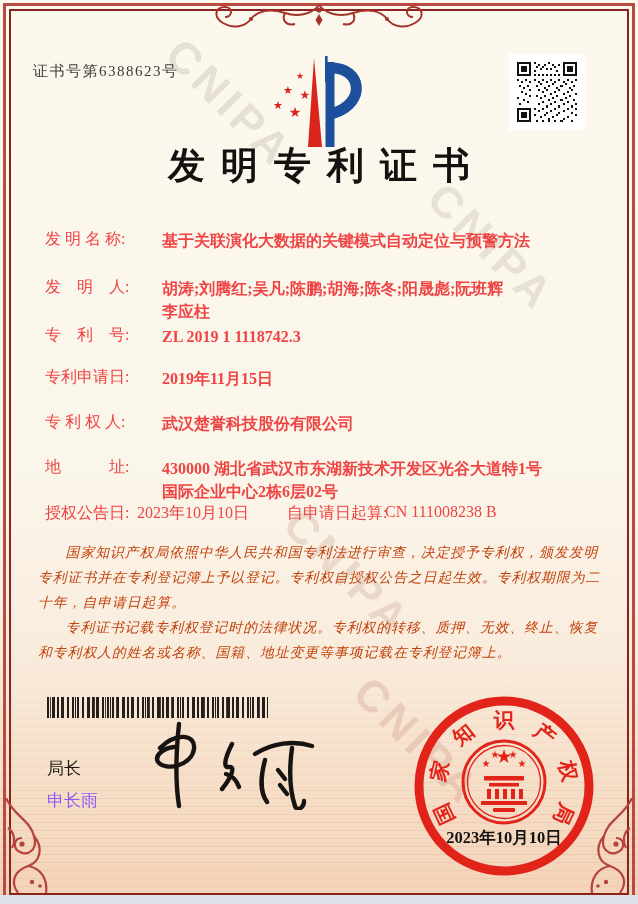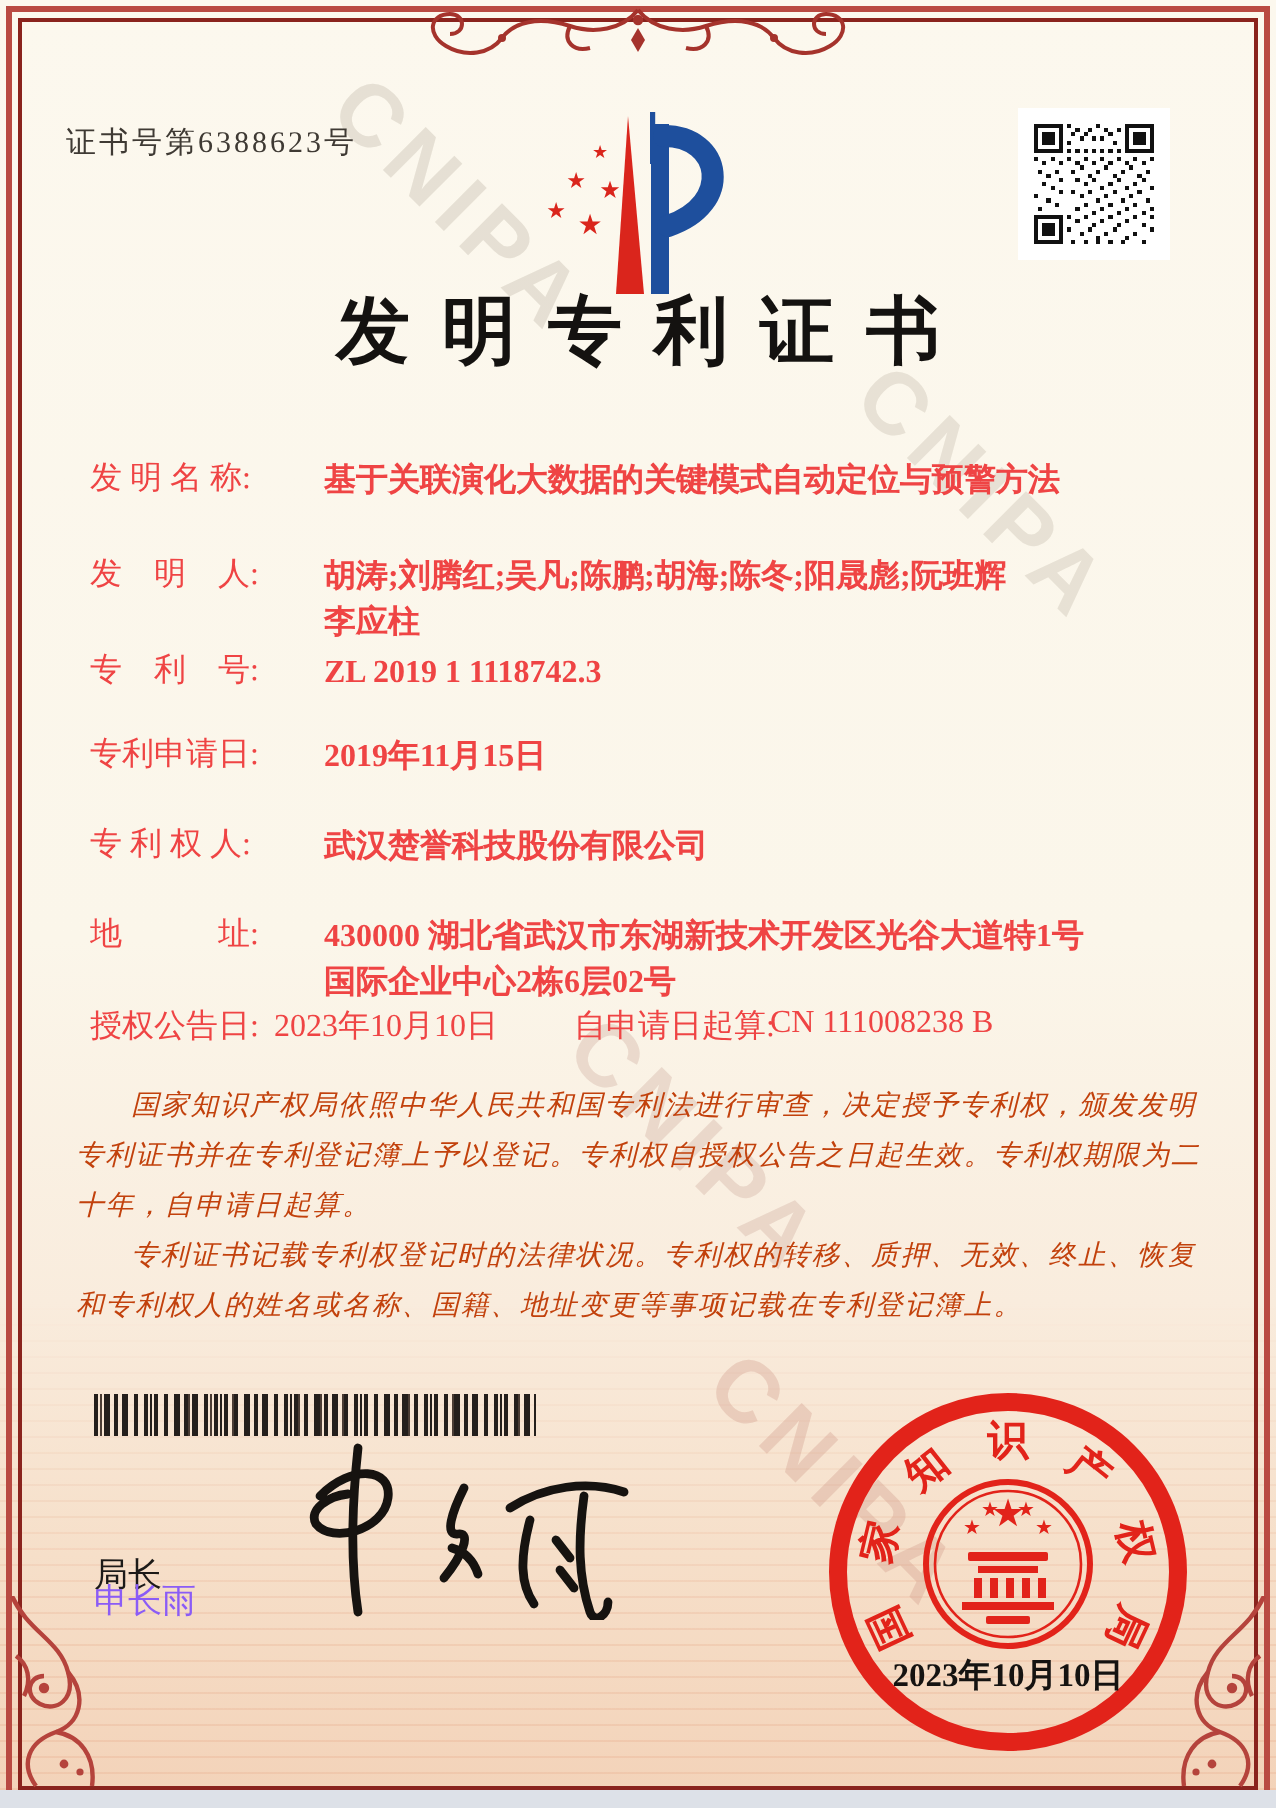--- a/index.html
+++ b/index.html
@@ -37,21 +37,21 @@
   .r6 .val2{position:absolute;left:340px;top:0;}
   .paras{position:absolute;left:38px;top:540px;width:564px;}
   .paras p{margin:0;text-indent:2em;font-size:13.8px;line-height:25px;letter-spacing:1px;
            font-style:italic;color:#c2410c;}
   .barcode{position:absolute;left:47px;top:697px;width:221px;height:21px;
      background-image:
        repeating-linear-gradient(90deg,#241f1c 0 2px,transparent 2px 5px),
        repeating-linear-gradient(90deg,#241f1c 0 1px,transparent 1px 7px),
        repeating-linear-gradient(90deg,transparent 0 3px,#4a3c34 3px 4px,transparent 4px 11px);}
   .director-label{position:absolute;left:47px;top:757px;font-size:17px;color:#1c1a18;
-     font-family:"Liberation Sans","DejaVu Sans",sans-serif;margin-top:19px;}
+     font-family:"Liberation Sans","DejaVu Sans",sans-serif;}
   .director-name{position:absolute;left:47px;top:789px;font-size:17px;color:#8b5cf6;
      font-family:"Liberation Sans","DejaVu Sans",sans-serif;}
   .signature{position:absolute;left:142px;top:718px;}
   .seal{position:absolute;left:408px;top:690px;width:192px;height:192px;}
   .seal text.ring{font-size:20.5px;font-weight:bold;fill:#e2231a;}
   .window-edge{position:absolute;left:0;right:0;bottom:0;height:9px;background:#dde1e8;}
 </style>
 </head>
 <body>
 

